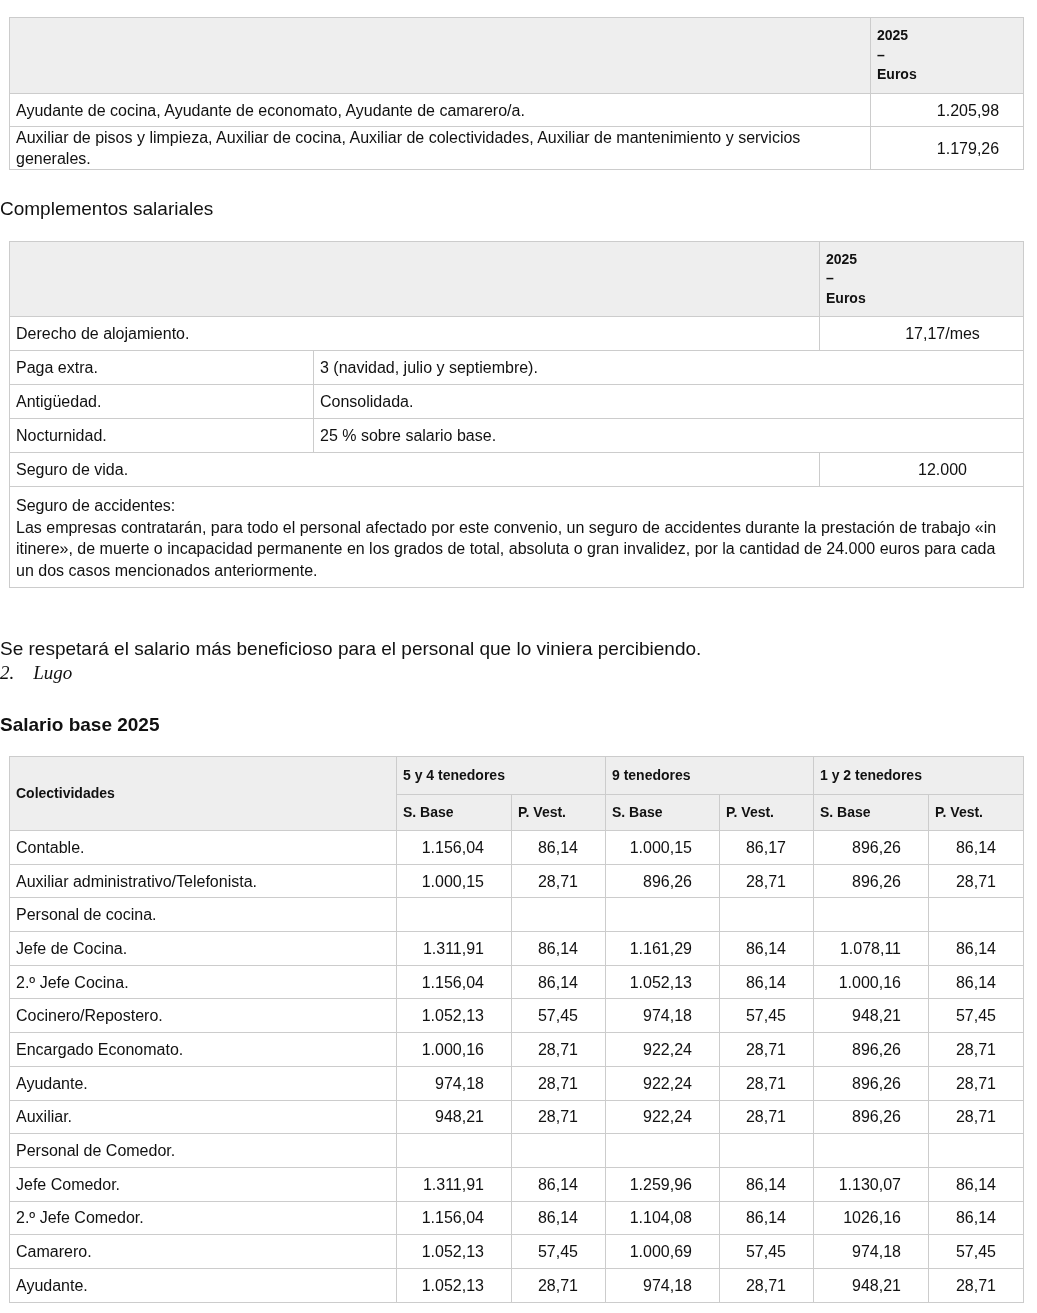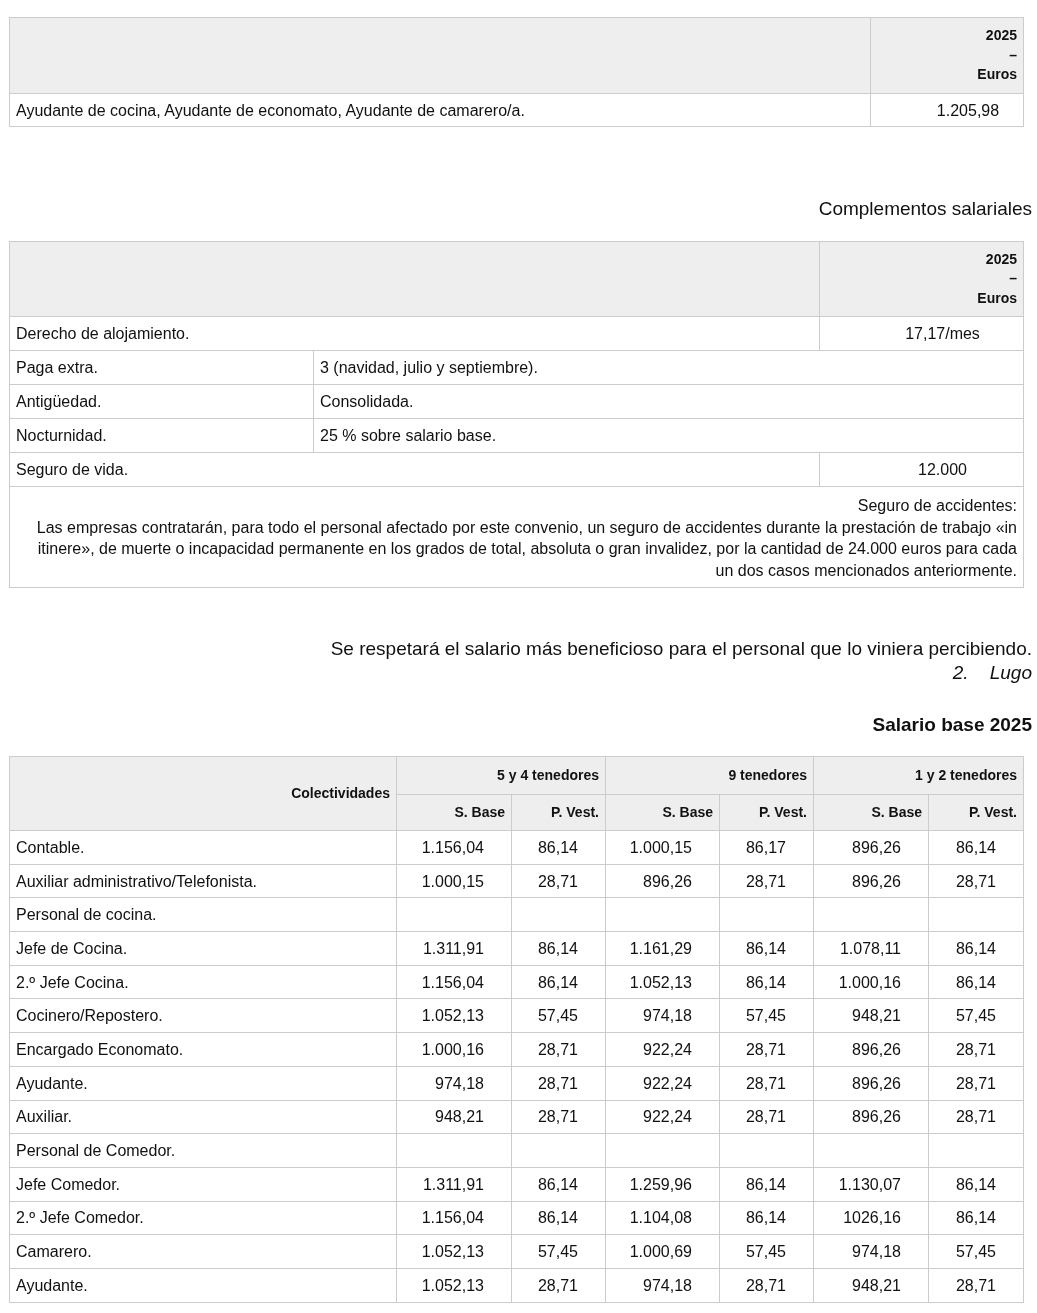--- a/index.html
+++ b/index.html
@@ -2,36 +2,36 @@
 <html><head>
 <meta charset="utf-8">
 <style>
   html, body { margin: 0; padding: 0; background: #ffffff; }
   body {
     width: 1037px; height: 1313px; overflow: hidden; position: relative;
     font-family: "Liberation Sans", sans-serif; color: #111111; font-size: 16px;
   }
   table { border-collapse: collapse; position: absolute; left: 9px; width: 1014px; table-layout: fixed; }
   td, th { border: 1px solid #cccccc; padding: 0 6px; line-height: 21px; font-weight: normal; }
-  th { background: #eeeeee; font-weight: bold; font-size: 14px; text-align: right; line-height: 19.5px; }
+  th { background: #eeeeee; font-weight: bold; font-size: 14px; text-align: left; line-height: 19.5px; }
   .num { text-align: center; padding-left: 48px; }
   .rnum { text-align: right; padding-right: 27px; }
-  .heading { position: absolute; left: 0; width: 1032px; text-align: right; font-size: 19px; }
-  .italic { font-style: italic; }
+  .heading { position: absolute; left: 0; width: 1032px; text-align: left; font-size: 19px; }
+  .italic { font-style: italic; font-family: Liberation Serif, serif; }
 
   
   #t1 { top: 17px; }
   #t1 th { height: 75px; }
   #t1 td { height: 32px; }
 
   
   #t2 { top: 241px; }
   #t2 th { height: 74px; }
   #t2 td { height: 33px; }
-  #t2 td.long { height: auto; padding-top: 8px; padding-bottom: 6px; line-height: 21.5px; text-align: right; }
+  #t2 td.long { height: auto; padding-top: 8px; padding-bottom: 6px; line-height: 21.5px; }
 
   
   #t3 { top: 756px; }
   #t3 th.r1 { height: 37px; }
   #t3 th.r2 { height: 35px; }
   #t3 td { height: 32.7px; }
 </style>
 </head>
 <body>
 
@@ -45,20 +45,24 @@
     <th></th>
     <th>
       <div>2025</div>
       <div>–</div>
       <div>Euros</div>
     </th>
   </tr>
   <tr>
     <td>Ayudante de cocina, Ayudante de economato, Ayudante de camarero/a.</td>
     <td class="num">1.205,98</td>
+  </tr>
+  <tr>
+    <td>Auxiliar de pisos y limpieza, Auxiliar de cocina, Auxiliar de colectividades, Auxiliar de mantenimiento y servicios generales.</td>
+    <td class="num">1.179,26</td>
   </tr>
 </tbody>
   </table>
 
 <div class="heading" style="top:198px;">Complementos salariales</div>
 
 <table id="t2">
   <colgroup>
       <col style="width:304px">
       <col style="width:506px">

